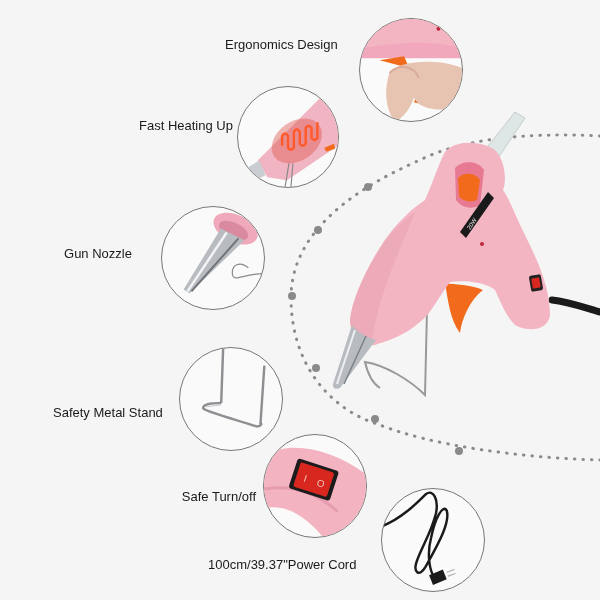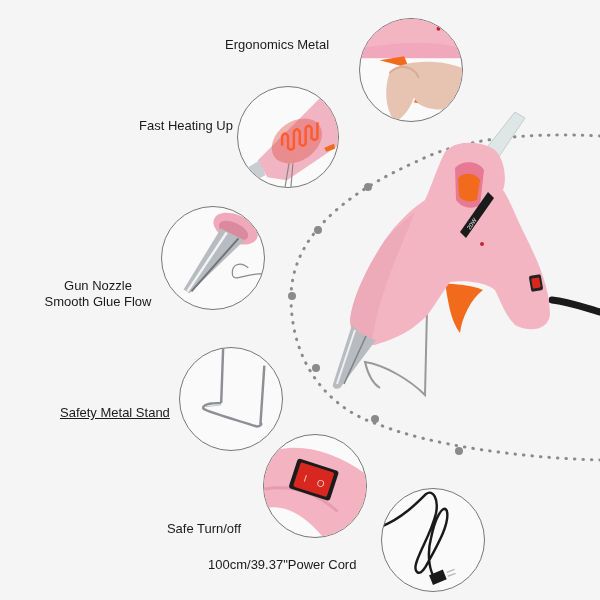--- a/index.html
+++ b/index.html
@@ -1,18 +1,18 @@
 <!DOCTYPE html>
 <html><head>
 <meta charset="utf-8">
 <style>
   html, body { margin: 0; padding: 0; }
   body { width: 600px; height: 600px; background: #f5f5f5; position: relative; overflow: hidden; font-family: "Liberation Sans", sans-serif; }
   .label { position: absolute; color: #1a1a1a; font-size: 13px; line-height: 16px; white-space: nowrap; }
-  .label.center { text-align: center; margin-top: 32px; }
+  .label.center { text-align: center; }
   .circle { position: absolute; border-radius: 50%; border: 1px solid #777; background: #fafafa; overflow: hidden; box-sizing: border-box; }
   .circle svg { position: absolute; left: 0; top: 0; width: 100%; height: 100%; }
   #arc { position: absolute; left: 0; top: 0; width: 600px; height: 600px; }
   #gun { position: absolute; left: 0; top: 0; width: 600px; height: 600px; }
 </style>
 </head>
 <body>
 
 <svg id="arc" viewBox="0 0 600 600">
   <path d="M600 136 C520 132 460 140 420 160 C340 195 290 240 291 300 C292 365 330 410 380 425 C430 445 520 458 600 460" fill="none" stroke="#8a8a8a" stroke-width="3" stroke-dasharray="0.5 8" stroke-linecap="round"></path>
@@ -61,21 +61,21 @@
   <svg viewBox="0 0 104 104">
     <rect x="0" y="0" width="104" height="40" fill="#f2a8bc"></rect>
     <path d="M0 30 C30 25 70 20 104 30 L104 0 L0 0 Z" fill="#f4b5c3"></path>
     <circle cx="80" cy="10" r="2" fill="#c0243a"></circle>
     <path d="M20 42 L45 38 L50 50 Z" fill="#f26b1d"></path>
     <path d="M55 85 L62 70 L68 88 Z" fill="#f26b1d"></path>
     <path d="M30 55 C40 42 80 40 104 50 L104 90 C80 95 60 92 55 80 C50 95 40 104 35 104 C25 90 25 70 30 55 Z" fill="#e7c3b2"></path>
     <path d="M30 55 C40 45 55 48 60 60" stroke="#d9ab99" stroke-width="2" fill="none"></path>
   </svg>
 </div>
-<div class="label" style="left:225px;top:37px;">Ergonomics Metal</div>
+<div class="label" style="left:225px;top:37px;">Ergonomics Design</div>
 
 <div class="circle" style="left:237px;top:86px;width:102px;height:102px;">
   <svg viewBox="0 0 102 102">
     <path d="M20 75 L85 10 L102 30 L102 60 L50 95 L30 92 Z" fill="#f0b4c2"></path>
     <ellipse cx="60" cy="55" rx="28" ry="20" fill="#e05a55" opacity="0.45" transform="rotate(-35 60 55)"></ellipse>
     <path d="M45 60 L45 50 Q48 45 51 50 L51 62 Q54 66 57 62 L57 46 Q60 40 63 46 L63 58 Q66 62 69 58 L69 42 Q72 37 75 42 L75 52 Q78 56 81 52 L81 36" stroke="#ff5a2b" stroke-width="2.5" fill="none"></path>
     <path d="M10 82 L22 75 L28 90 L16 96 Z" fill="#c9cdd1"></path>
     <path d="M52 78 L48 102 M56 78 L54 102" stroke="#888" stroke-width="1.2"></path>
     <path d="M88 62 L98 58 L99 63 L90 66 Z" fill="#f26b1d"></path>
   </svg>
@@ -87,45 +87,44 @@
     <ellipse cx="75" cy="22" rx="24" ry="14" fill="#f0a9bb" transform="rotate(25 75 22)"></ellipse>
     <ellipse cx="73" cy="24" rx="16" ry="8" fill="#d98a9e" transform="rotate(25 73 24)"></ellipse>
     <path d="M60 22 L84 34 L28 88 L22 84 Z" fill="#b8bcc0"></path>
     <path d="M66 26 L26 86" stroke="#f2f3f4" stroke-width="2.5"></path>
     <path d="M78 32 L30 86" stroke="#6f747a" stroke-width="2"></path>
     <path d="M88 62 C80 55 70 58 72 70 C74 76 84 68 104 68" stroke="#8a8a8a" stroke-width="1.2" fill="none"></path>
   </svg>
 </div>
 <div class="label center" style="left:42px;top:246px;width:112px;">
   <div>Gun Nozzle</div>
-  <div>Smooth Glue Flow</div>
 </div>
 
 <div class="circle" style="left:179px;top:347px;width:104px;height:104px;">
   <svg viewBox="0 0 104 104">
     <path d="M44 0 L42 56 M86 18 L82 78" stroke="#8d8f92" stroke-width="2.5" fill="none"></path>
     <path d="M42 56 C30 56 22 58 24 62 C30 66 60 74 78 80 C82 80 84 78 82 76" stroke="#8d8f92" stroke-width="2.5" fill="none"></path>
     <path d="M26 60 L42 58" stroke="#c5c7ca" stroke-width="1"></path>
   </svg>
 </div>
-<div class="label" style="left:60px;top:405px;text-decoration:underline;">Safety Metal Stand</div>
+<div class="label" style="left:53px;top:405px;">Safety Metal Stand</div>
 
 <div class="circle" style="left:263px;top:434px;width:104px;height:104px;">
   <svg viewBox="0 0 104 104">
     <path d="M0 20 C30 5 70 15 104 40 L104 104 L60 104 C40 80 20 70 0 75 Z" fill="#f3b3c1"></path>
     <path d="M0 55 C30 50 55 60 75 78" stroke="#e49cae" stroke-width="3" fill="none"></path>
     <g transform="rotate(18 52 48)">
       <rect x="28" y="30" width="44" height="32" rx="3" fill="#1b1b1b"></rect>
       <rect x="32" y="33" width="36" height="26" rx="2" fill="#d8271f"></rect>
       <text x="40" y="51" fill="#f5c2b8" font-size="10" font-family="Liberation Sans, sans-serif">I</text>
       <text x="54" y="51" fill="#f5c2b8" font-size="10" font-family="Liberation Sans, sans-serif">O</text>
     </g>
   </svg>
 </div>
-<div class="label center" style="left:152px;top:489px;width:104px;">
+<div class="label center" style="left:152px;top:489px;width:104px;text-align:right;">
   <div>Safe Turn/off</div>
 </div>
 
 <div class="circle" style="left:381px;top:488px;width:104px;height:104px;">
   <svg viewBox="0 0 104 104">
     <path d="M0 38 C20 30 35 15 45 5 C52 0 58 10 55 25 C50 45 40 60 35 75 C32 85 38 90 44 80 C55 60 70 35 66 22 C62 15 54 30 50 50 C46 65 48 80 52 88" stroke="#1a1a1a" stroke-width="2.5" fill="none"></path>
     <path d="M48 88 L62 82 L66 92 L52 98 Z" fill="#1a1a1a"></path>
     <path d="M66 85 L74 82 M67 89 L75 86" stroke="#bbb" stroke-width="1.5"></path>
   </svg>
 </div>

